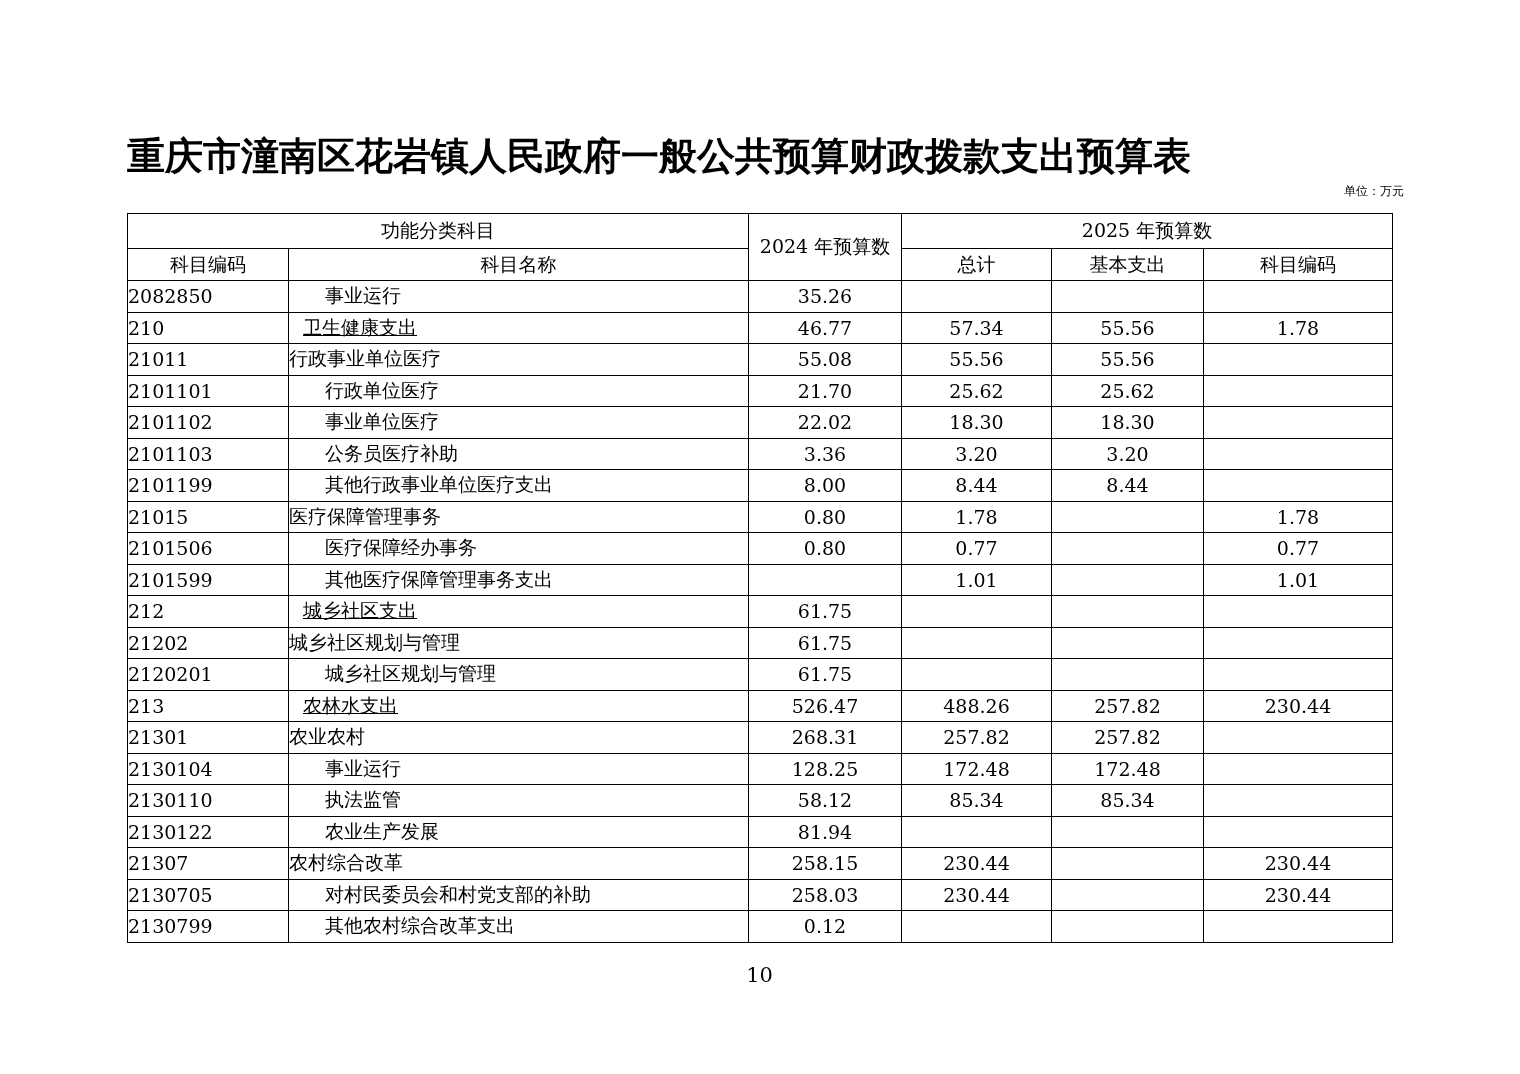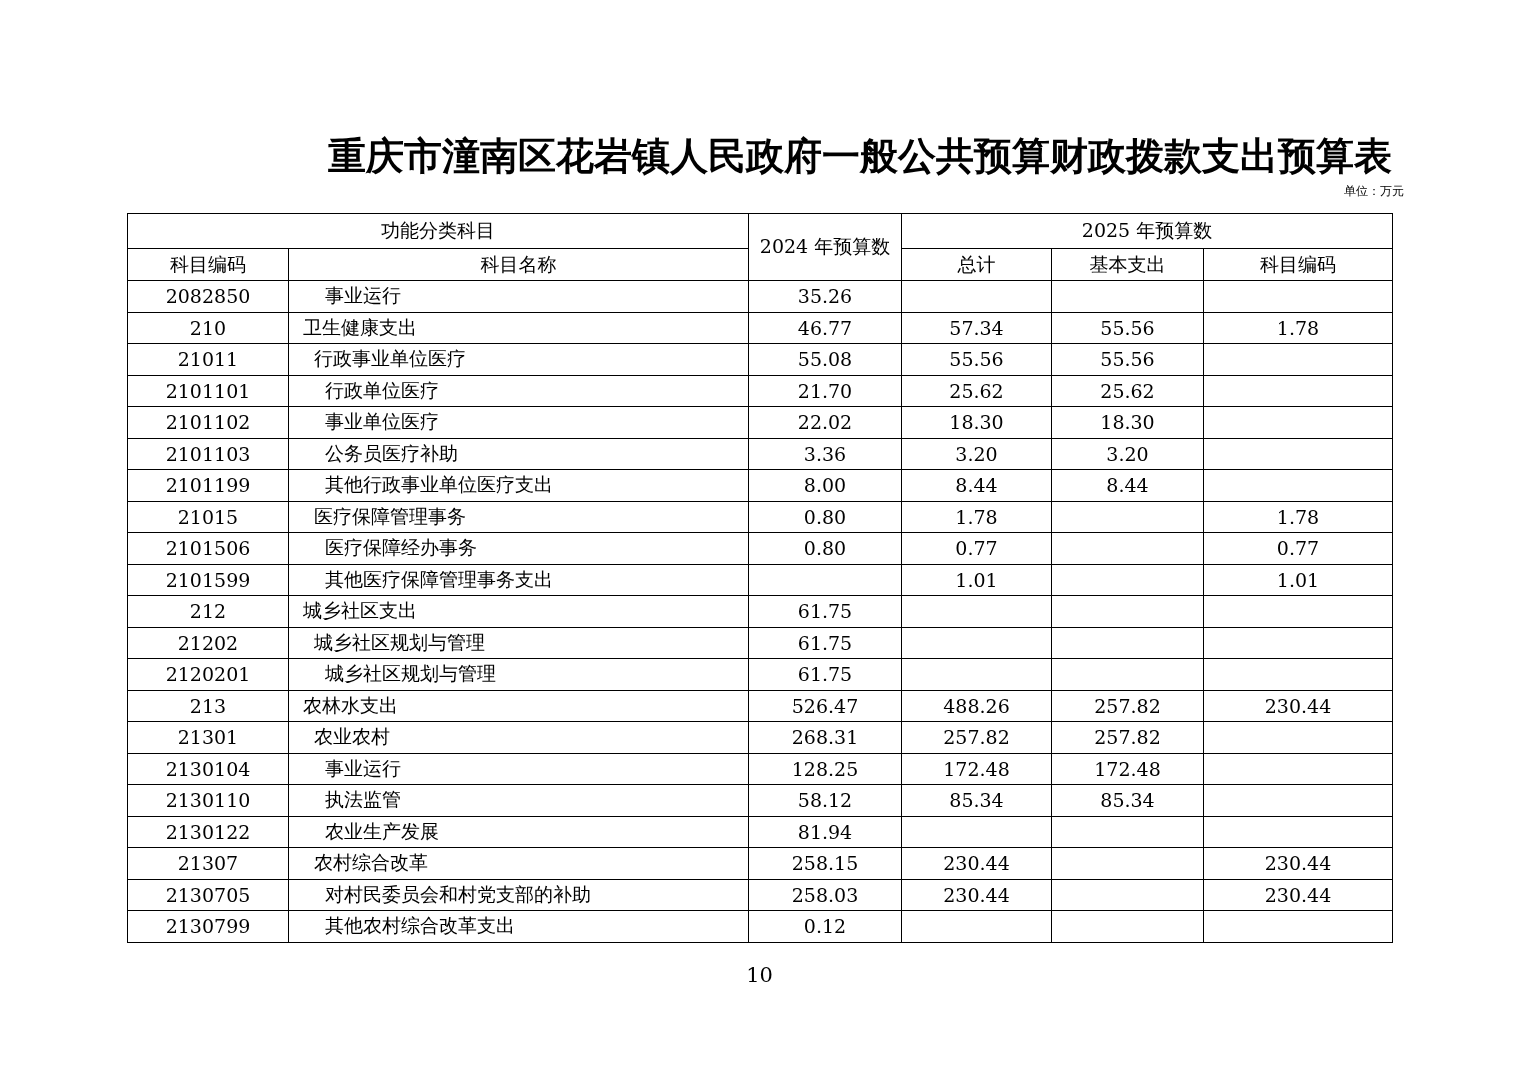--- a/index.html
+++ b/index.html
@@ -7,21 +7,21 @@
     width: 1520px; height: 1074px;
     background: #ffffff;
     color: #000000;
     font-family: "DejaVu Serif", "Liberation Serif", serif;
     position: relative;
     overflow: hidden;
   }
   .doc-title {
     position: absolute;
     top: 131px; left: 127px; width: 1265px;
-    text-align: right;
+    text-align: left;
     font-size: 38px;
     font-weight: bold;
     letter-spacing: 0px;
     white-space: nowrap;
   }
   .unit-label {
     position: absolute;
     top: 183px; right: 116px;
     font-size: 12px;
   }
@@ -38,24 +38,24 @@
     font-weight: normal;
     padding: 0;
     vertical-align: middle;
     overflow: hidden;
     white-space: nowrap;
   }
   tr.hdr-row1 { height: 35px; }
   tr.hdr-row2 { height: 32px; }
   tbody tr { height: 31.5px; }
   th { text-align: center; }
-  td.code { text-align: center; padding-left: 13px; }
+  td.code { text-align: left; padding-left: 13px; }
   td.name { text-align: left; }
-  td.name.indent1 { padding-left: 14px; }
-  td.name.indent2 { padding-left: 25px; }
+  td.name.indent1 { padding-left: 14px; text-decoration: underline; }
+  td.name.indent2 { }
   td.name.indent3 { padding-left: 36px; }
   td.num { text-align: center; }
   .page-number {
     position: absolute;
     top: 963px; left: 127px; width: 1265px;
     text-align: center;
     font-size: 21px;
   }
 </style>
 </head>

